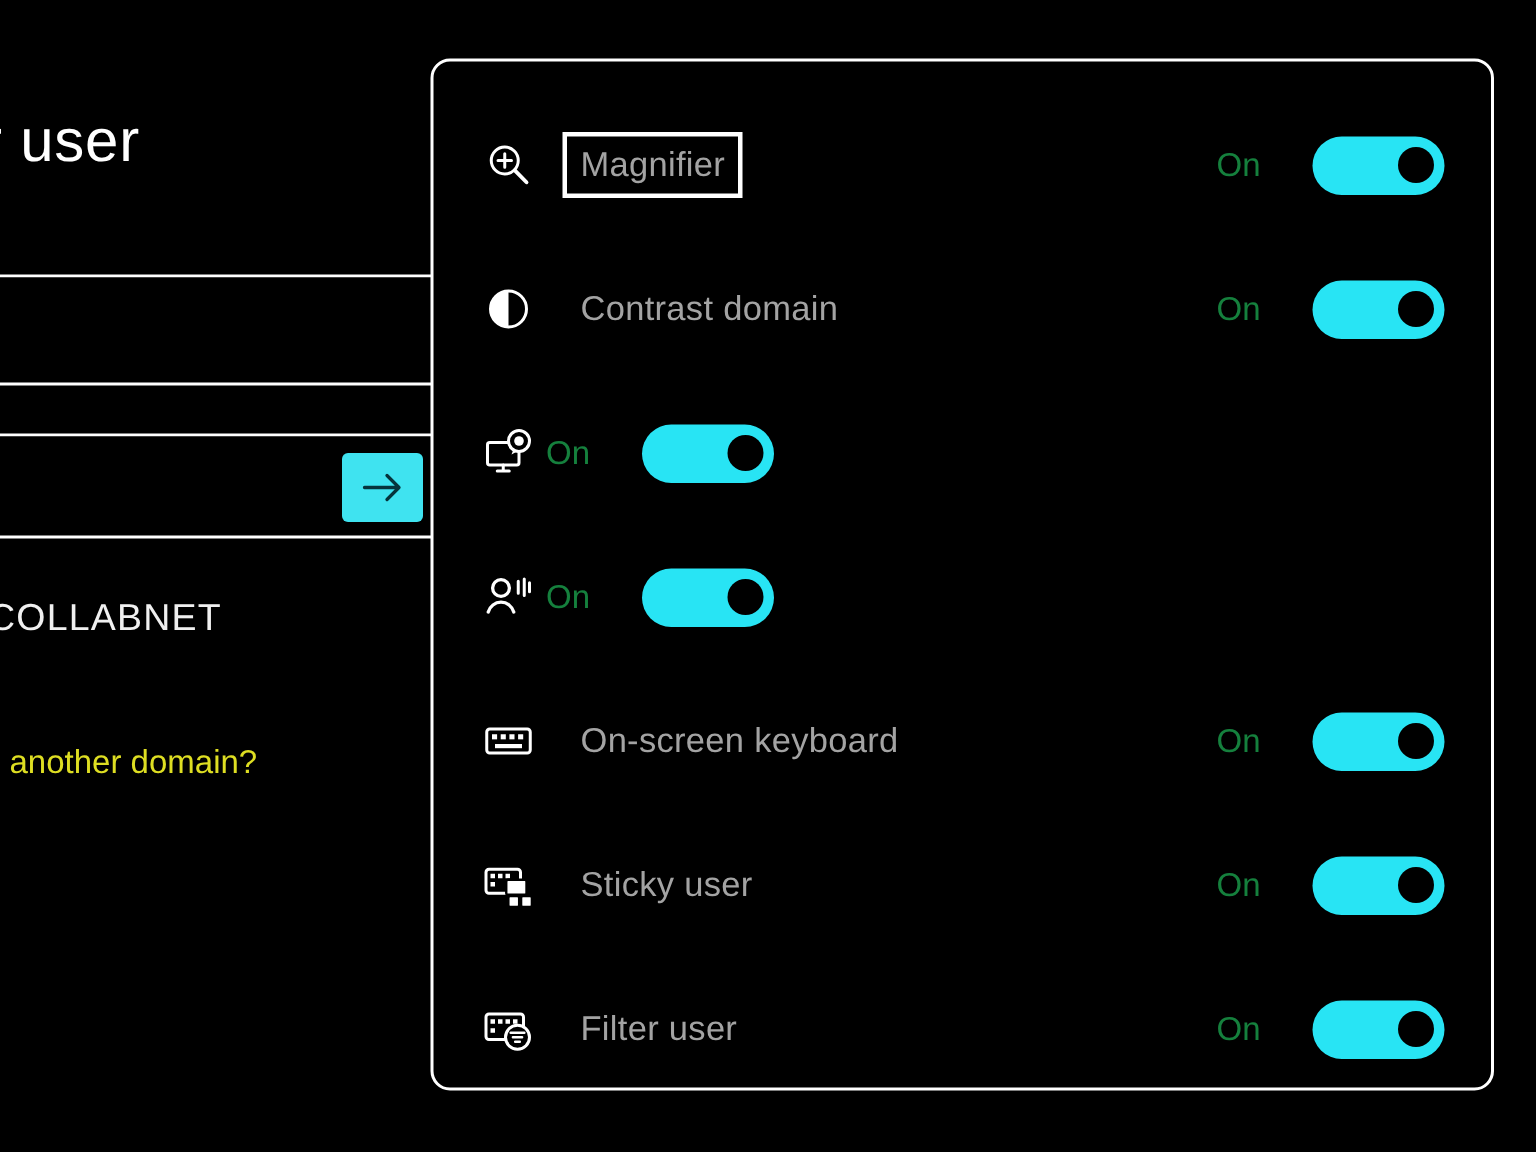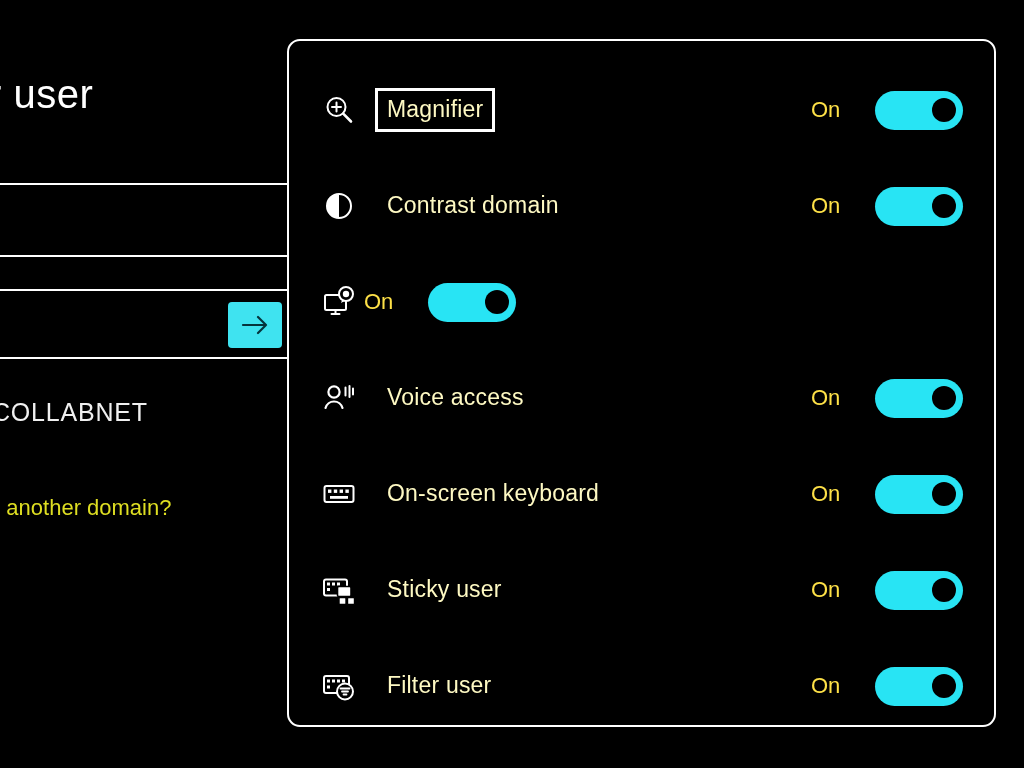--- a/index.html
+++ b/index.html
@@ -147,34 +147,34 @@
 
   .row-label-wrap {
     flex: 1;
     display: flex;
     align-items: center;
     padding-left: 20px;
   }
   .row-label {
     font-size: 23px;
     font-weight: 400;
-    color: #fef9c3;
+    color: #a3a3a3;
     white-space: nowrap;
     letter-spacing: 0.2px;
     padding: 4px 7px 6px 7px;
     line-height: 1.05;
   }
   .setting-row.focused .row-label {
     outline: 3px solid #ffffff;
     outline-offset: 2px;
   }
 
   .row-state {
     font-size: 22px;
-    color: #fde047;
+    color: #15803d;
     width: 64px;
     min-width: 64px;
     text-align: left;
     padding-left: 4px;
   }
 
   .toggle {
     width: 88px;
     min-width: 88px;
     height: 39px;
@@ -278,23 +278,20 @@
     </div>
 
     <div class="setting-row">
       <span class="row-icon">
         <svg width="34" height="34" viewBox="0 0 34 34">
           <circle cx="12" cy="11" r="5.6" fill="none" stroke="#ffffff" stroke-width="2.2"></circle>
           <path d="M3.5 27 A8.8 8.8 0 0 1 20.5 27" fill="none" stroke="#ffffff" stroke-width="2.2" stroke-linecap="round"></path>
           <path d="M23.5 6.5 V14.5 M27.5 5 V16 M31 7.5 V13.5" stroke="#ffffff" stroke-width="2" stroke-linecap="round"></path>
         </svg>
       </span>
-      <span class="row-label-wrap">
-        <span class="row-label">Voice access</span>
-      </span>
       <span class="row-state">On</span>
       <span class="toggle">
         <span class="knob"></span>
       </span>
     </div>
 
     <div class="setting-row">
       <span class="row-icon">
         <svg width="34" height="34" viewBox="0 0 34 34">
           <rect x="2.5" y="9" width="29" height="16" rx="2" fill="none" stroke="#ffffff" stroke-width="2"></rect>

